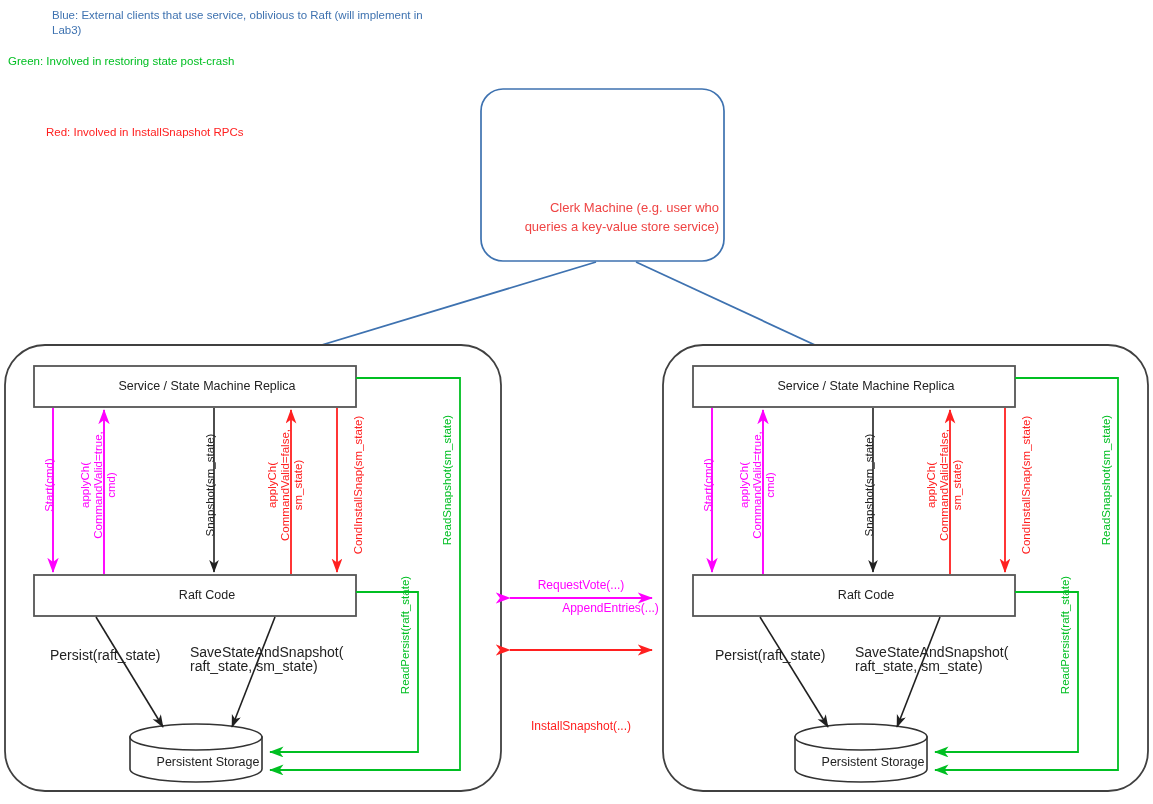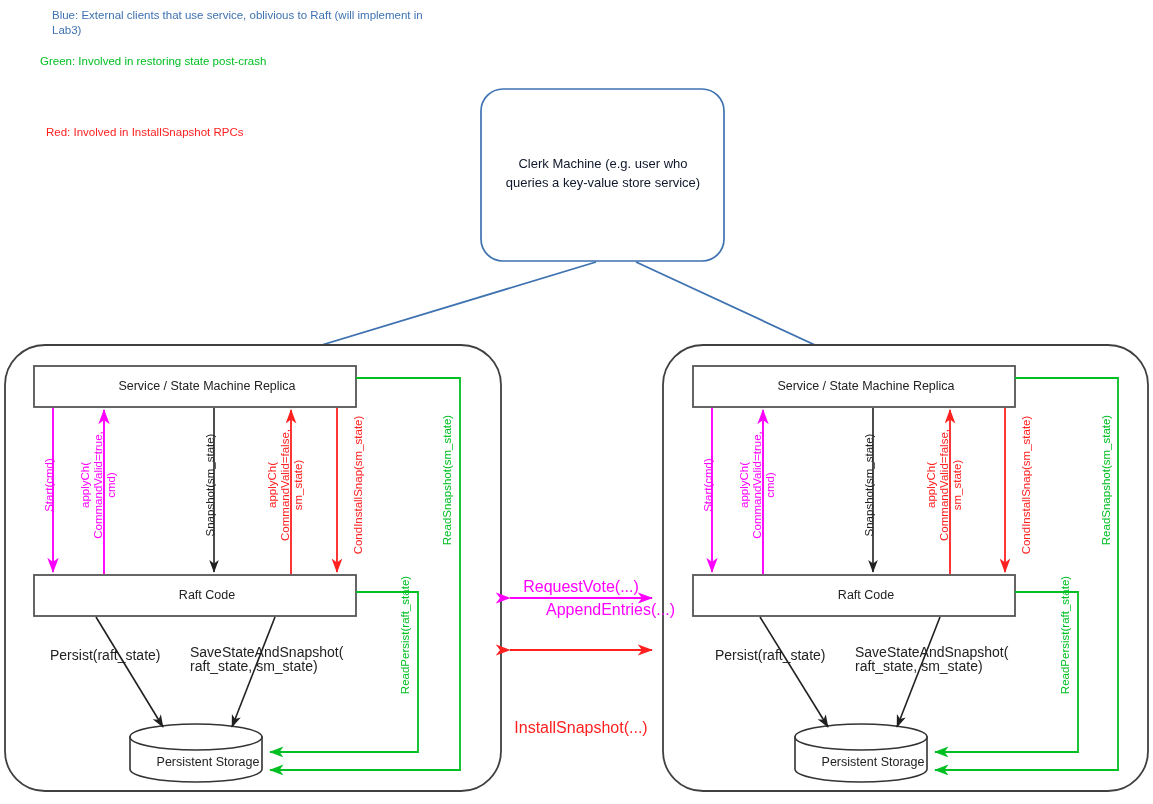--- a/index.html
+++ b/index.html
@@ -9,31 +9,31 @@
   svg#canvas{position:absolute;left:0;top:0;width:1153px;height:804px;}
 
   .legend-line{position:absolute;font-size:11.5px;line-height:15px;white-space:pre-wrap;}
   .lg-blue{color:#3e72b0;margin-left:44px;}
   .lg-green{color:#00bf22;}
   .lg-purple{color:#ff00ff;}
   .lg-red{color:#ff2020;padding-left:38px;}
 
   .boxlabel{position:absolute;font-size:12.5px;color:#222;text-align:center;
             pointer-events:none;white-space:pre-line;padding-left:12px;}
-  .clerk-label{position:absolute;font-size:13px;color:#0f172a;text-align:center;
-               line-height:19px;white-space:pre-line;}
+  .clerk-label{position:absolute;font-size:13px;color:#ef4444;text-align:right;
+               line-height:19px;white-space:pre-line;margin-top:44px;}
 
   .vlabel{position:absolute;font-size:11.5px;white-space:pre-line;text-align:center;
           transform-origin:0 0;transform:rotate(-90deg);line-height:13px;}
   .hlabel{position:absolute;font-size:14px;white-space:pre-line;text-align:left;line-height:14px;}
   .c-mag{color:#ff00ff;}
   .c-red{color:#ff2020;}
   .c-grn{color:#00bf22;}
   .c-blk{color:#222;}
-  .mid-label{position:absolute;font-size:16px;text-align:center;white-space:nowrap;}
+  .mid-label{position:absolute;font-size:12px;text-align:center;white-space:nowrap;}
 </style>
 </head>
 <body>
 
 <div id="stage">
 
   <svg id="canvas" viewBox="0 0 1153 804">
     <defs>
       <marker id="ah-blue" markerWidth="9" markerHeight="9" refX="7.5" refY="3" orient="auto">
         <path d="M0,0 L8,3 L0,6 L2.2,3 Z" fill="#3e72b0"></path>
@@ -100,21 +100,21 @@
     <polyline points="1015,592 1078,592 1078,752 935,752" fill="none" stroke="#00bf22" stroke-width="1.8" marker-end="url(#ah-grn)"></polyline>
 
     <line x1="760" y1="617" x2="828" y2="727" stroke="#202020" stroke-width="1.6" marker-end="url(#ah-blk)"></line>
     <line x1="940" y1="617" x2="897" y2="727" stroke="#202020" stroke-width="1.6" marker-end="url(#ah-blk)"></line>
 
     <line x1="510" y1="598" x2="652" y2="598" stroke="#ff00ff" stroke-width="1.9" marker-start="url(#ah-mag)" marker-end="url(#ah-mag)"></line>
     <line x1="510" y1="650" x2="652" y2="650" stroke="#ff2020" stroke-width="1.9" marker-start="url(#ah-red)" marker-end="url(#ah-red)"></line>
   </svg>
 
   <div class="legend-line lg-blue" style="left:8px;top:8px;width:372px;">Blue: External clients that use service, oblivious to Raft (will implement in Lab3)</div>
-  <div class="legend-line lg-green" style="left:8px;top:54px;width:400px;margin-left:32px;">Green: Involved in restoring state post-crash</div>
+  <div class="legend-line lg-green" style="left:8px;top:54px;width:400px;">Green: Involved in restoring state post-crash</div>
   <div class="legend-line lg-red" style="left:8px;top:125px;width:400px;">Red: Involved in InstallSnapshot RPCs</div>
 
   <div class="clerk-label" style="left:487px;top:154px;width:232px;">Clerk Machine (e.g. user who
 queries a key-value store service)</div>
 
   <div class="boxlabel" style="left:34px;top:379px;width:322px;">Service / State Machine Replica</div>
   <div class="boxlabel" style="left:34px;top:588px;width:322px;">Raft Code</div>
   <div class="boxlabel" style="left:130px;top:755px;width:132px;">Persistent Storage</div>
 
   <div class="vlabel c-mag" style="left:43px;top:560px;width:150px;">Start(cmd)</div>

